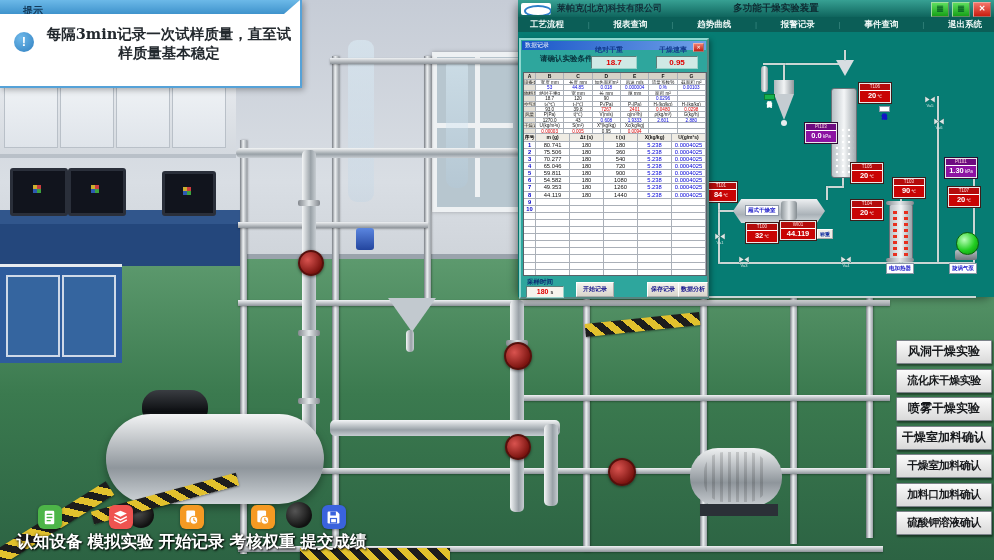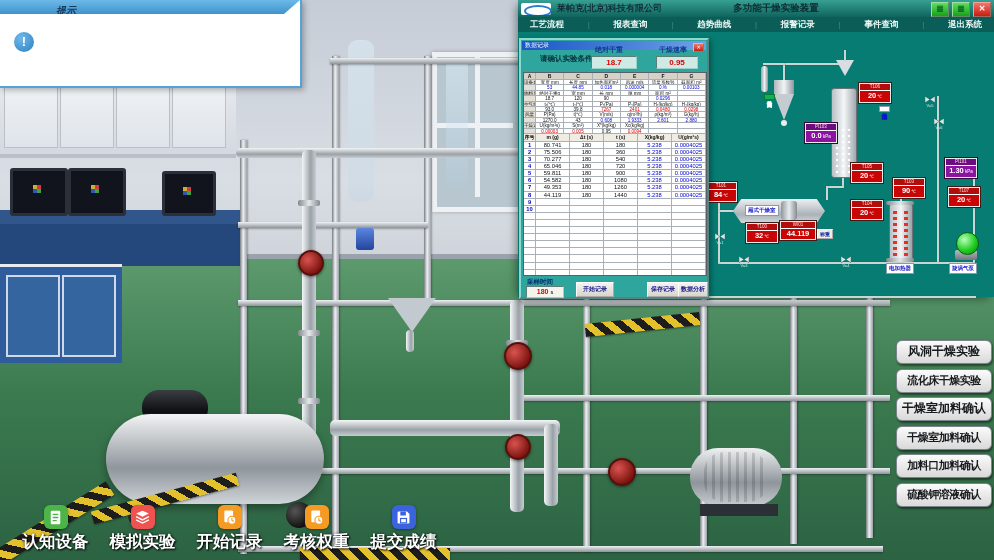--- a/index.html
+++ b/index.html
@@ -40,21 +40,21 @@
   .wheel-dark{position:absolute;border-radius:50%;background:radial-gradient(circle at 35% 35%,#555,#111 70%);}
   .motor-r{position:absolute;left:690px;top:448px;width:92px;height:58px;border-radius:28px;
         background:linear-gradient(#eef0f1,#8e959b 60%,#c8cdd1);}
   .motor-ribs{position:absolute;inset:4px 14px;background:repeating-linear-gradient(90deg,rgba(0,0,0,.14) 0 3px,transparent 3px 8px);border-radius:20px;}
   .cone{position:absolute;width:0;height:0;border-left:24px solid transparent;border-right:24px solid transparent;border-top:34px solid #c2c9cf;}
   
   .hint{position:absolute;left:0;top:0;width:300px;height:86px;background:#fff;
         border:2px solid #55a2d8;border-left:none;border-top:none;box-shadow:2px 2px 6px rgba(0,0,0,.3);}
   .hint-bar{position:absolute;left:0;top:0;width:300px;height:14px;
         background:linear-gradient(#6cb9e8,#3f93cc);clip-path:polygon(0 0,300px 0,284px 14px,0 14px);}
-  .hint-bar span{font-size:10px;font-weight:bold;font-style:italic;color:#123a5a;margin-left:56px;line-height:14px;display:inline-block;}
+  .hint-bar span{font-size:10px;font-weight:bold;color:#123a5a;margin-left:23px;line-height:14px;display:inline-block;}
   .hint-ico{position:absolute;left:14px;top:32px;width:20px;height:20px;border-radius:50%;
         background:radial-gradient(circle at 35% 30%,#6fb9ea,#2f7fc0);color:#fff;font-weight:bold;
         text-align:center;line-height:20px;font-size:13px;}
   .hint-text{position:absolute;left:44px;top:24px;width:250px;height:56px;
         font-family:"DejaVu Serif","Liberation Serif",serif;font-weight:bold;color:#23292e;
         font-size:14.5px;line-height:19px;text-align:center;}
   
   .scada{position:absolute;left:518px;top:0;width:476px;height:297px;box-shadow:-2px 2px 8px rgba(0,0,0,.4);border-radius:9px;}
   .titlebar{position:absolute;left:0;top:0;width:476px;height:17px;
         background:linear-gradient(#37a093,#0f655d);display:flex;align-items:center;}
@@ -124,26 +124,26 @@
   .drow .b{color:#0000d8;}
   .drow .num{color:#0000c8;font-weight:bold;}
   .samp-lab{position:absolute;left:6px;top:238px;font-size:6.5px;font-weight:bold;color:#0a2a72;}
   .samp-box{position:absolute;left:5px;top:246px;width:36px;height:10px;background:#f6f3ec;border:1px inset #9ad2ca;
        font-size:7px;line-height:10px;text-align:center;color:#e00000;font-weight:bold;}
   .samp-box i{font-style:normal;color:#222;font-size:5px;}
   .dlg-btn{position:absolute;height:13px;background:linear-gradient(#f5f3ee,#d9d5cc);border:1px outset #fff;
        font-size:6px;font-weight:bold;color:#14148c;text-align:center;line-height:12px;font-family:"Liberation Sans",sans-serif;}
   
   .sidebtns{position:absolute;left:896px;top:340px;width:96px;display:flex;flex-direction:column;gap:4.5px;}
-  .sbtn{height:22px;background:linear-gradient(#fbfbfb,#d9d9d9);border:1px solid #7d838a;border-radius:6px;
+  .sbtn{height:22px;background:linear-gradient(#fbfbfb,#d9d9d9);border:1px solid #7d838a;border-radius:1px;
         box-shadow:1px 1.5px 2px rgba(0,0,0,.45);font-family:"DejaVu Serif","Liberation Serif",serif;
         font-weight:bold;color:#17191c;font-size:12px;text-align:center;line-height:21px;white-space:nowrap;overflow:hidden;}
   .sbtn.long{font-size:11px;letter-spacing:-.5px;}
   
-  .toolbar{position:absolute;left:20px;top:505px;display:flex;gap:16px;}
+  .toolbar{position:absolute;left:14px;top:505px;display:flex;}
   .tb-item{width:71px;display:flex;flex-direction:column;align-items:center;}
   .tb-ico{width:24px;height:24px;border-radius:6px;display:flex;align-items:center;justify-content:center;
         box-shadow:0 1px 3px rgba(0,0,0,.4);}
   .tb-ico svg{width:19px;height:19px;}
   .tb-lab{margin-top:2px;font-family:"DejaVu Serif","Liberation Serif",serif;font-weight:bold;
         font-size:16.5px;color:#fff;white-space:nowrap;
         text-shadow:1px 1px 2px #000,0 0 3px rgba(0,0,0,.6);}
 </style>
 </head>
 <body>
@@ -230,20 +230,21 @@
   <div class="tape" style="left:-12px;top:515px;width:132px;height:16px;transform:rotate(-32deg);"></div>
   <div class="tape" style="left:585px;top:318px;width:115px;height:13px;transform:rotate(-6deg);"></div>
   <div class="tape" style="left:300px;top:548px;width:150px;height:12px;"></div>
 </div>
 
 <div class="hint">
   <div class="hint-bar">
     <span>提示</span>
   </div>
   <div class="hint-ico">!</div>
+  <div class="hint-text">每隔3min记录一次试样质量，直至试样质量基本稳定</div>
 </div>
 
 <div class="scada">
   <div class="titlebar">
     <div class="logo">
         <i></i>
       </div>
     <span class="t-company">莱帕克(北京)科技有限公司</span>
     <span class="t-title">多功能干燥实验装置</span>
     <div class="wbwrap">
@@ -664,20 +665,21 @@
         <div class="dlg-btn" style="left: 55px; top: 242px; width: 36px;">开始记录</div>
         <div class="dlg-btn" style="left: 126px; top: 242px; width: 30px;">保存记录</div>
         <div class="dlg-btn" style="left: 157px; top: 242px; width: 28px;">数据分析</div>
       </div>
   </div>
 </div>
 
 <div class="sidebtns" id="sidebtns">
     <div class="sbtn">风洞干燥实验</div>
     <div class="sbtn long">流化床干燥实验</div>
+    <div class="sbtn">喷雾干燥实验</div>
     <div class="sbtn">干燥室加料确认</div>
     <div class="sbtn long">干燥室加料确认</div>
     <div class="sbtn long">加料口加料确认</div>
     <div class="sbtn long">硫酸钾溶液确认</div>
   </div>
 
 <div class="toolbar" id="toolbar">
     <div class="tb-item">
       <div class="tb-ico" style="background: rgb(77, 181, 72);">
         <svg viewBox="0 0 24 24">

